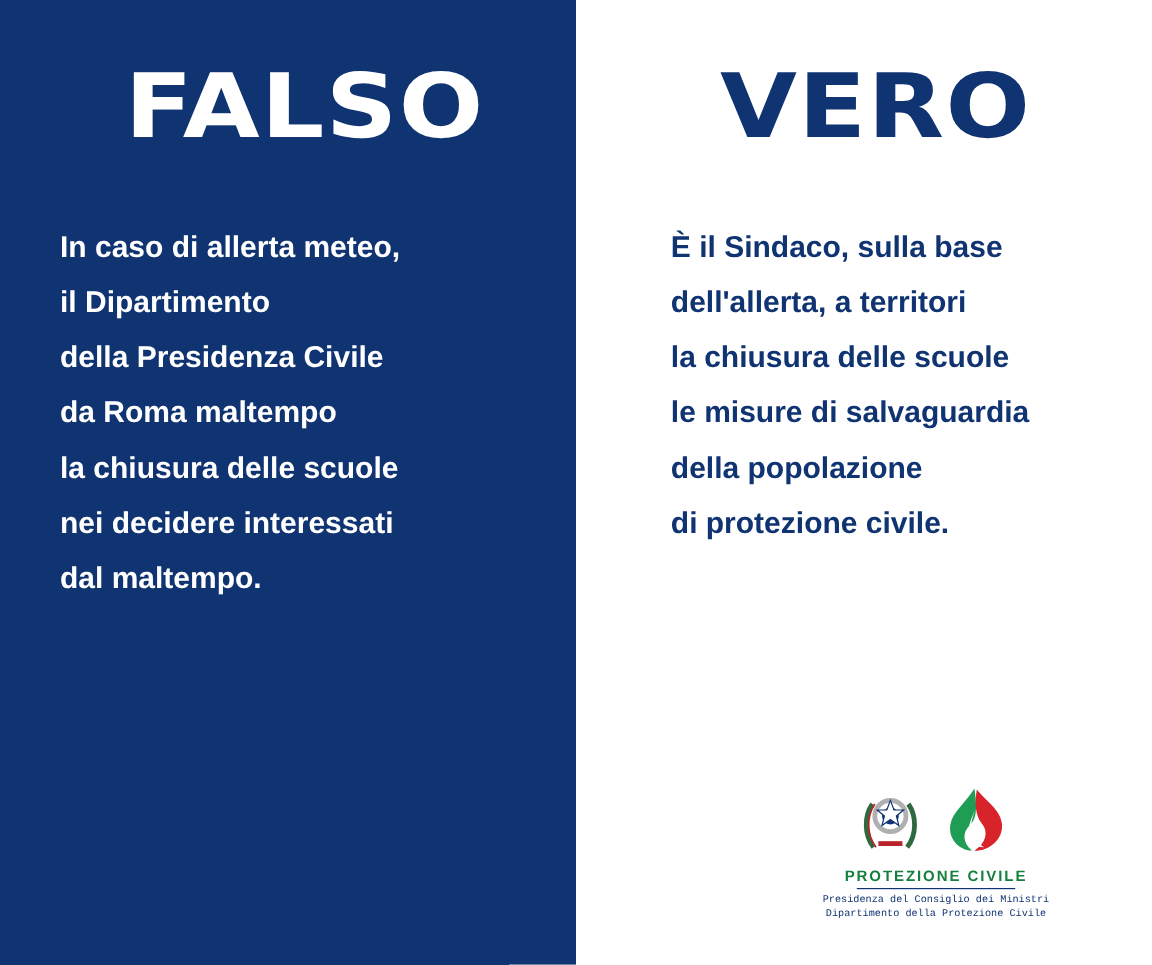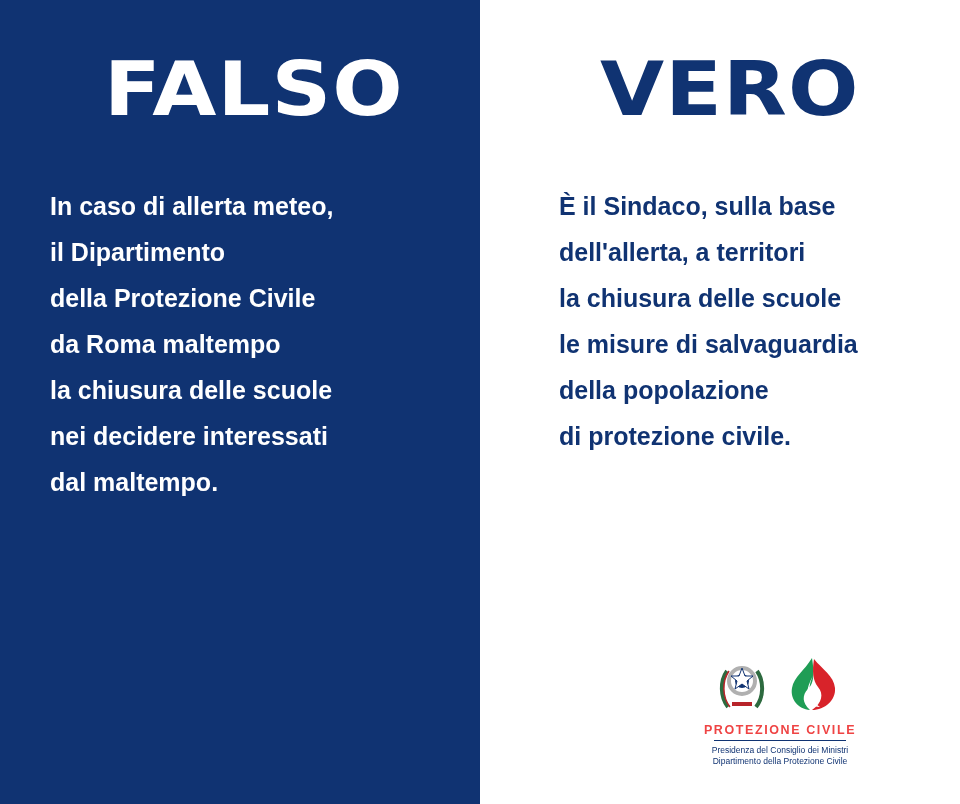--- a/index.html
+++ b/index.html
@@ -95,47 +95,47 @@
     justify-content: center;
     align-items: flex-end;
     gap: 16px;
     height: 62px;
   }
   .cap-text {
     margin-top: 6px;
     font-size: 12.5px;
     letter-spacing: 1.6px;
     font-weight: bold;
-    color: #ef4444;
+    color: #15803d;
     font-family: "Liberation Sans", sans-serif;
   }
   .cap-rule {
     width: 132px;
     height: 1px;
     background: #103372;
     margin: 3px auto 4px auto;
   }
   .sub-text {
     font-size: 8.5px;
     line-height: 11px;
     color: #103372;
-    font-family: Liberation Sans, sans-serif;
+    font-family: Liberation Mono, monospace;
   }
 </style>
 </head>
 <body>
 
 <div class="infographic">
 
   <div class="panel-false">
     <div class="heading heading-false">FALSO</div>
     <div class="body-text body-false">
       <span class="line">In caso di allerta meteo,</span>
       <span class="line">il Dipartimento</span>
-      <span class="line">della Protezione Civile</span>
+      <span class="line">della Presidenza Civile</span>
       <span class="line">da Roma maltempo</span>
       <span class="line">la chiusura delle scuole</span>
       <span class="line">nei decidere interessati</span>
       <span class="line">dal maltempo.</span>
     </div>
   </div>
 
   <div class="panel-true">
   </div>
 

